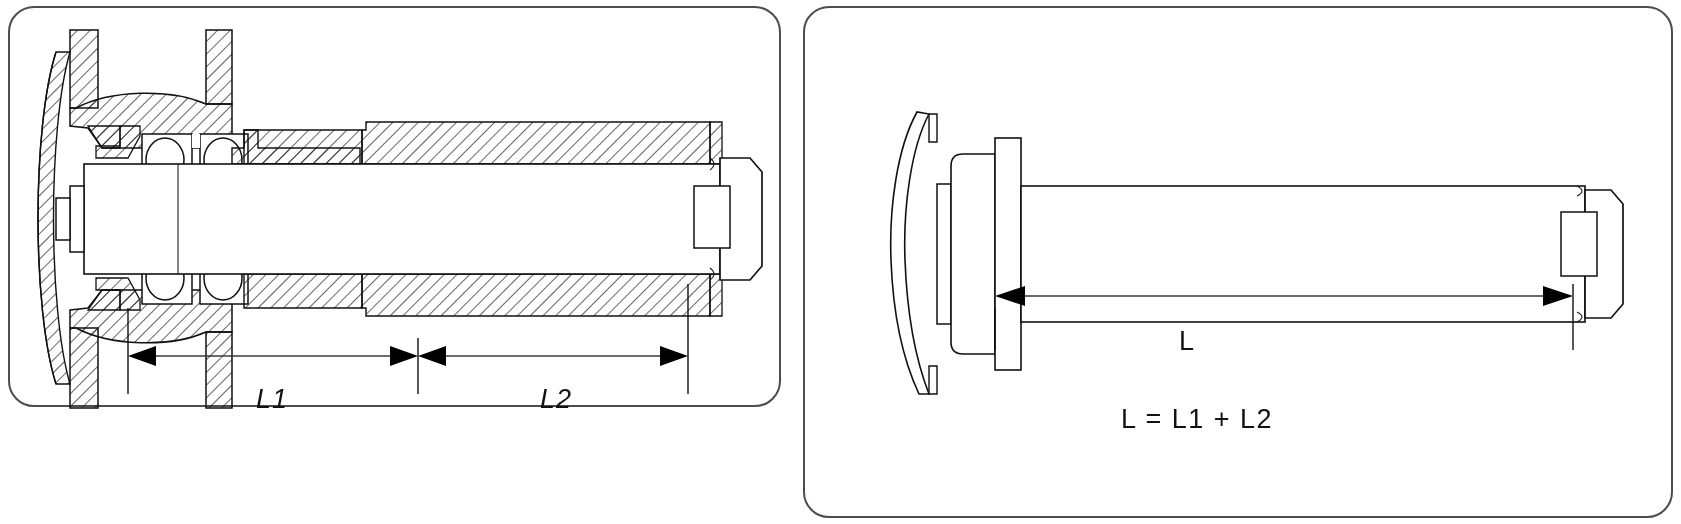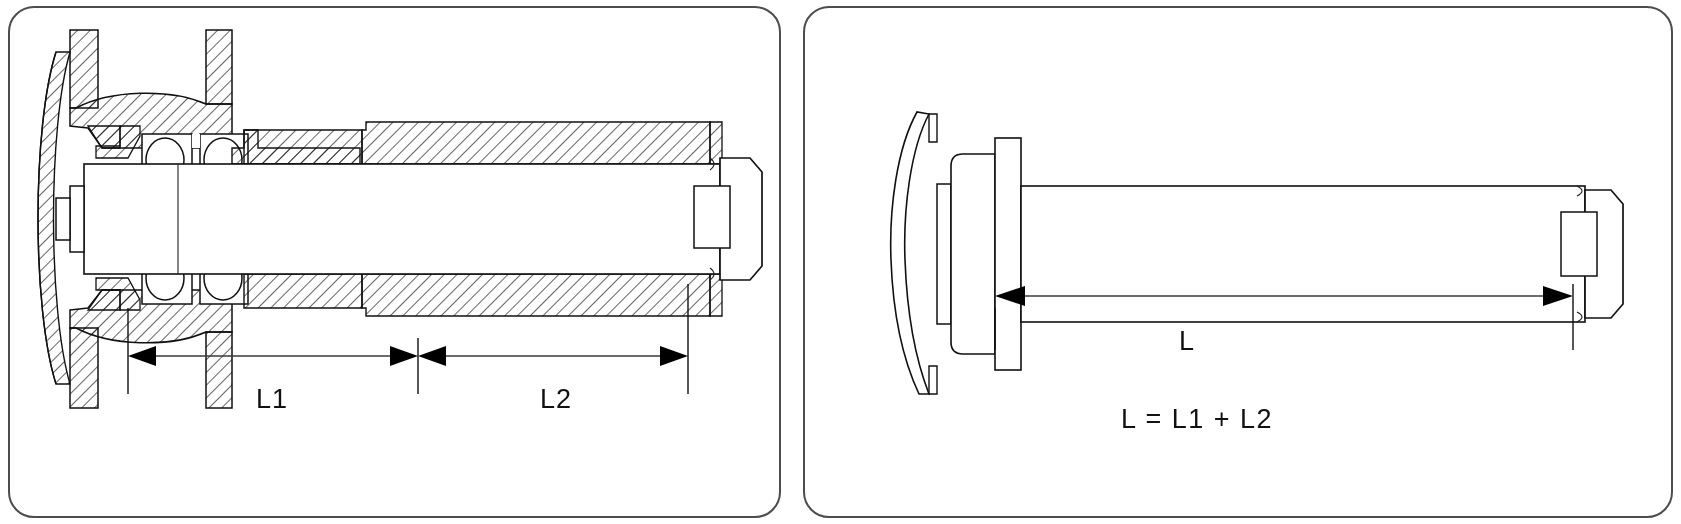--- a/index.html
+++ b/index.html
@@ -23,21 +23,22 @@
     position: absolute;
     box-sizing: border-box;
     background: #ffffff;
     border: 2px solid #4d4d4d;
     border-radius: 26px;
   }
   #panel-section {
     left: 8px;
     top: 6px;
     width: 773px;
-    height: 512px;
+    height: 401px;
+    font-style: italic;
   }
   #panel-assembly {
     left: 803px;
     top: 6px;
     width: 870px;
     height: 512px;
   }
   .panel-svg {
     position: absolute;
     left: 0;

